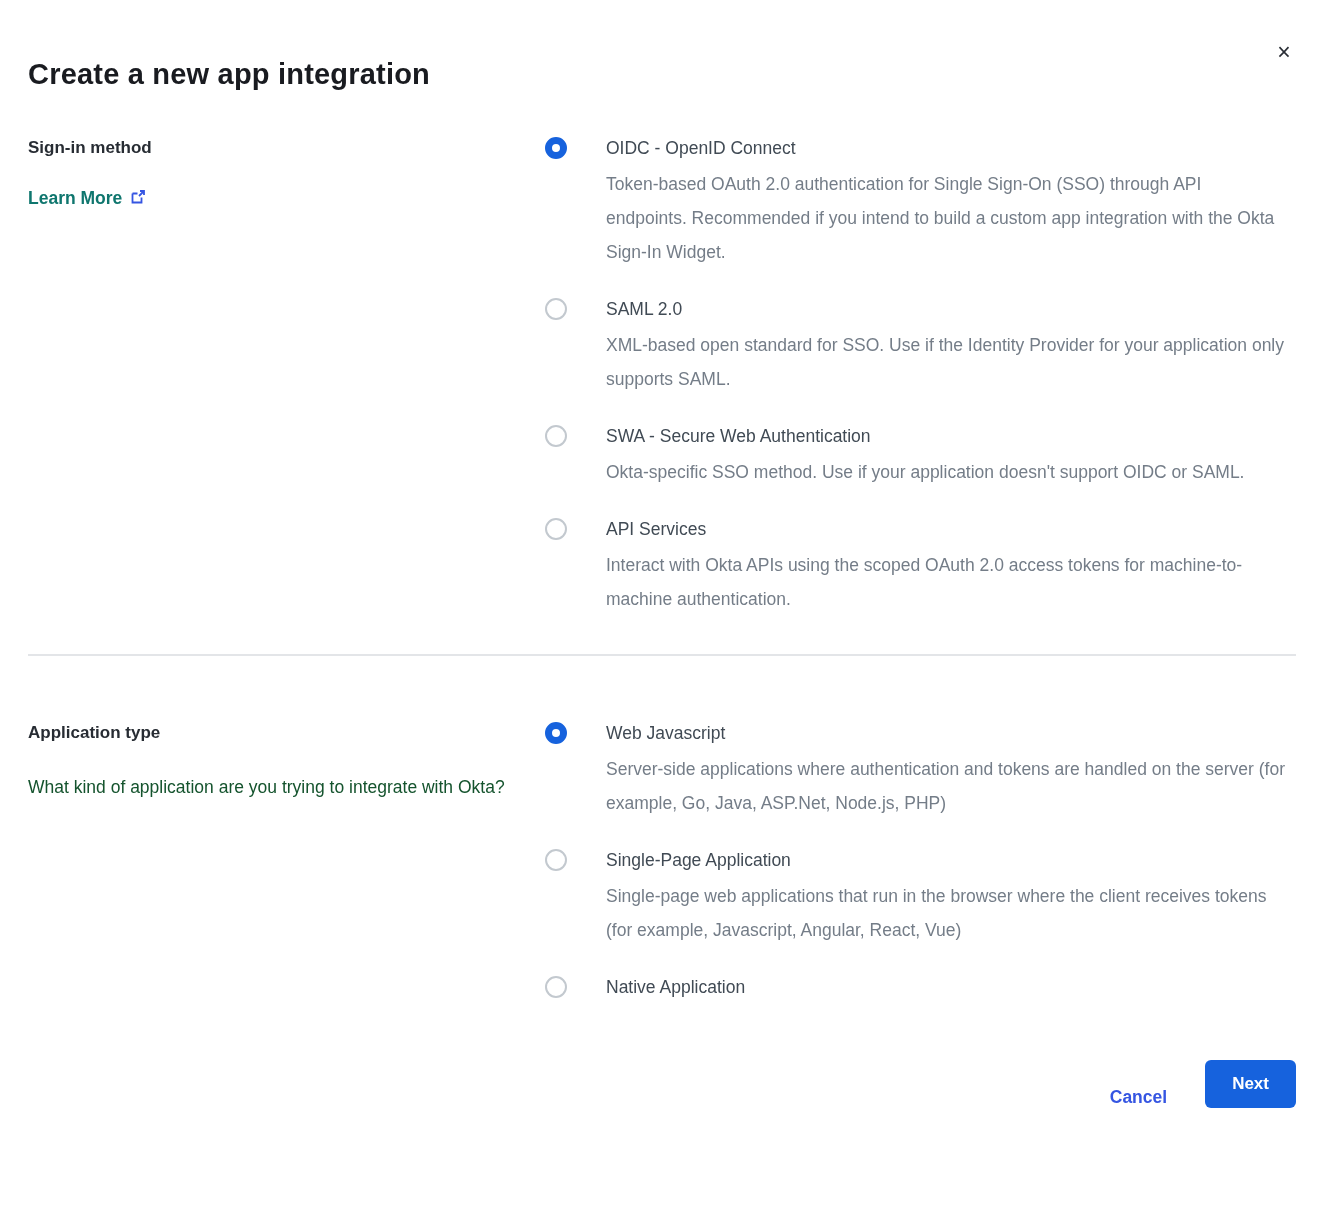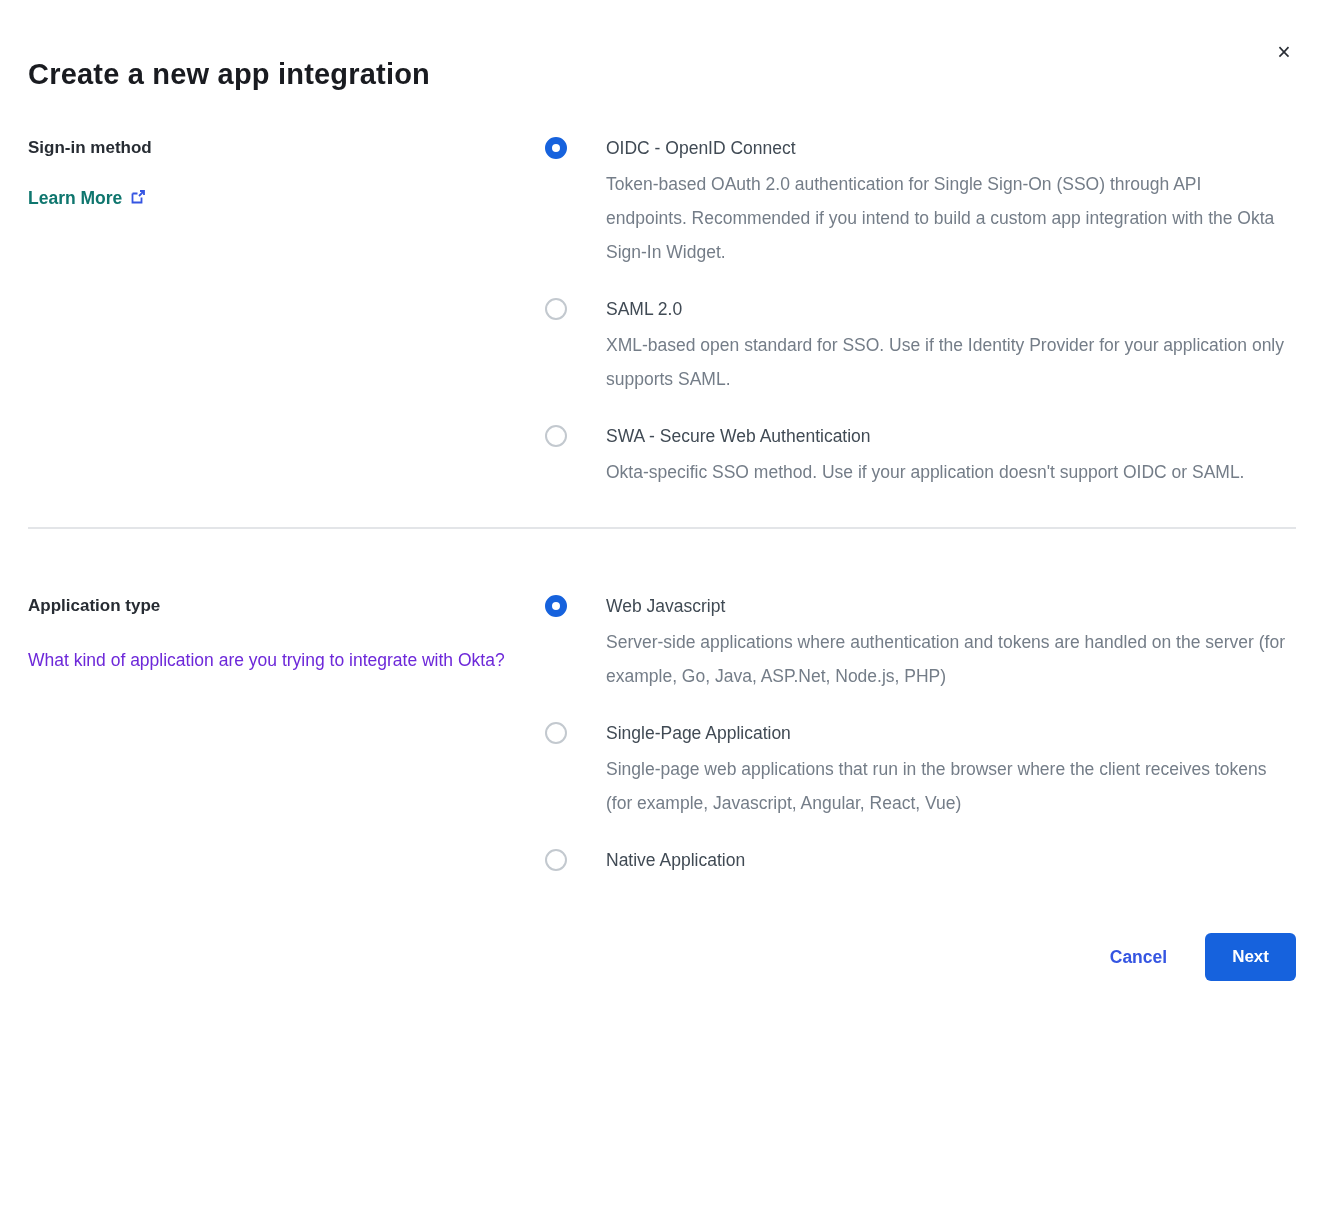--- a/index.html
+++ b/index.html
@@ -66,21 +66,21 @@
     margin-top: 28px;
     font-size: 17.5px;
     font-weight: 700;
     color: #0f766e;
     text-decoration: none;
     cursor: pointer;
   }
   .ext-icon { display: inline-block; margin-top: 2px; }
   .left-paragraph {
     font-size: 17.5px;
-    color: #6d28d9;
+    color: #14532d;
     line-height: 34px;
     margin-top: 26px;
   }
   .left-paragraph + .left-paragraph { margin-top: 36px; }
   .option {
     display: flex;
     align-items: flex-start;
     margin-bottom: 29px;
     cursor: pointer;
     gap: 24px;
@@ -113,21 +113,21 @@
   }
   .divider {
     border: none;
     border-top: 2px solid #e3e5e8;
     margin: 38px 0 0 0;
   }
   .section-2 { margin-top: 66px; }
   .footer {
     display: flex;
     justify-content: flex-end;
-    align-items: center;
+    align-items: flex-end;
     gap: 38px;
     margin-top: 62px;
     padding-right: 0;
   }
   .cancel-link {
     font-size: 17.5px;
     font-weight: 700;
     color: #3555e2;
     background: transparent;
     border: none;
@@ -187,20 +187,27 @@
       </div>
 
       <div class="option">
         <span class="radio"></span>
         <div class="option-body">
           <div class="option-label">SWA - Secure Web Authentication</div>
           <div class="option-desc">Okta-specific SSO method. Use if your application doesn't support OIDC or SAML.</div>
         </div>
       </div>
 
+      <div class="option">
+        <span class="radio"></span>
+        <div class="option-body">
+          <div class="option-label">API Services</div>
+          <div class="option-desc">Interact with Okta APIs using the scoped OAuth 2.0 access tokens for machine-to-machine authentication.</div>
+        </div>
+      </div>
 
     </div>
   </div>
 
   <hr class="divider">
 
   <div class="row section-2">
     <div class="left-col">
       <div class="section-heading">Application type</div>
       <div class="left-paragraph">What kind of application are you trying to integrate with Okta?</div>

